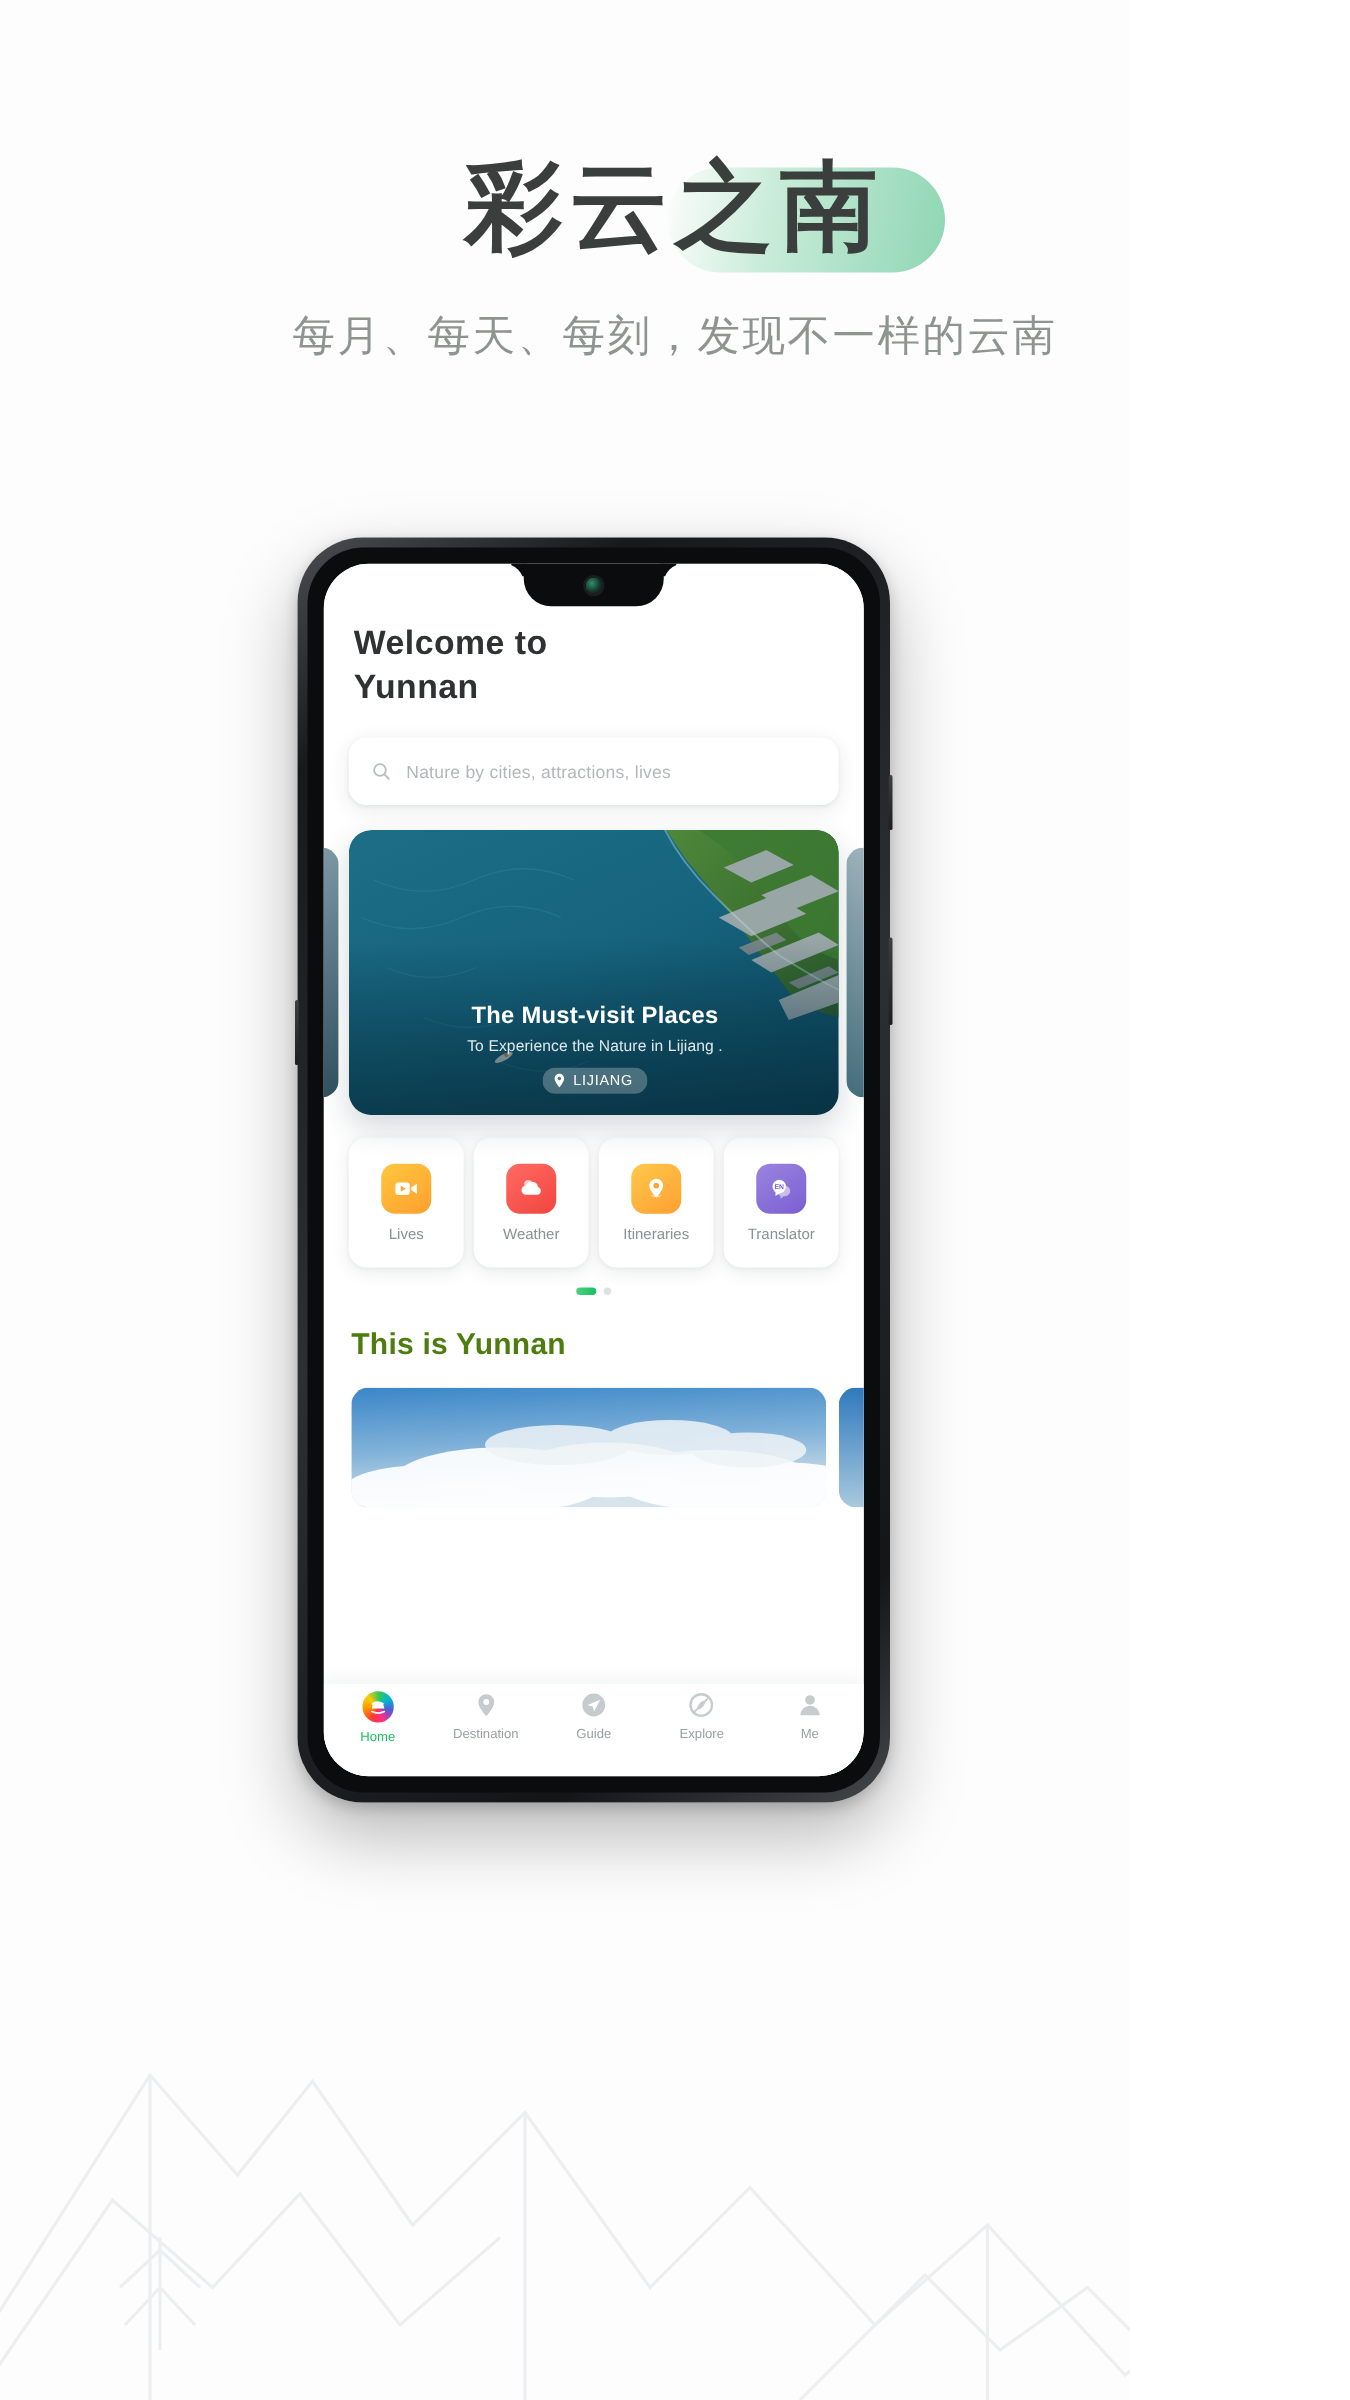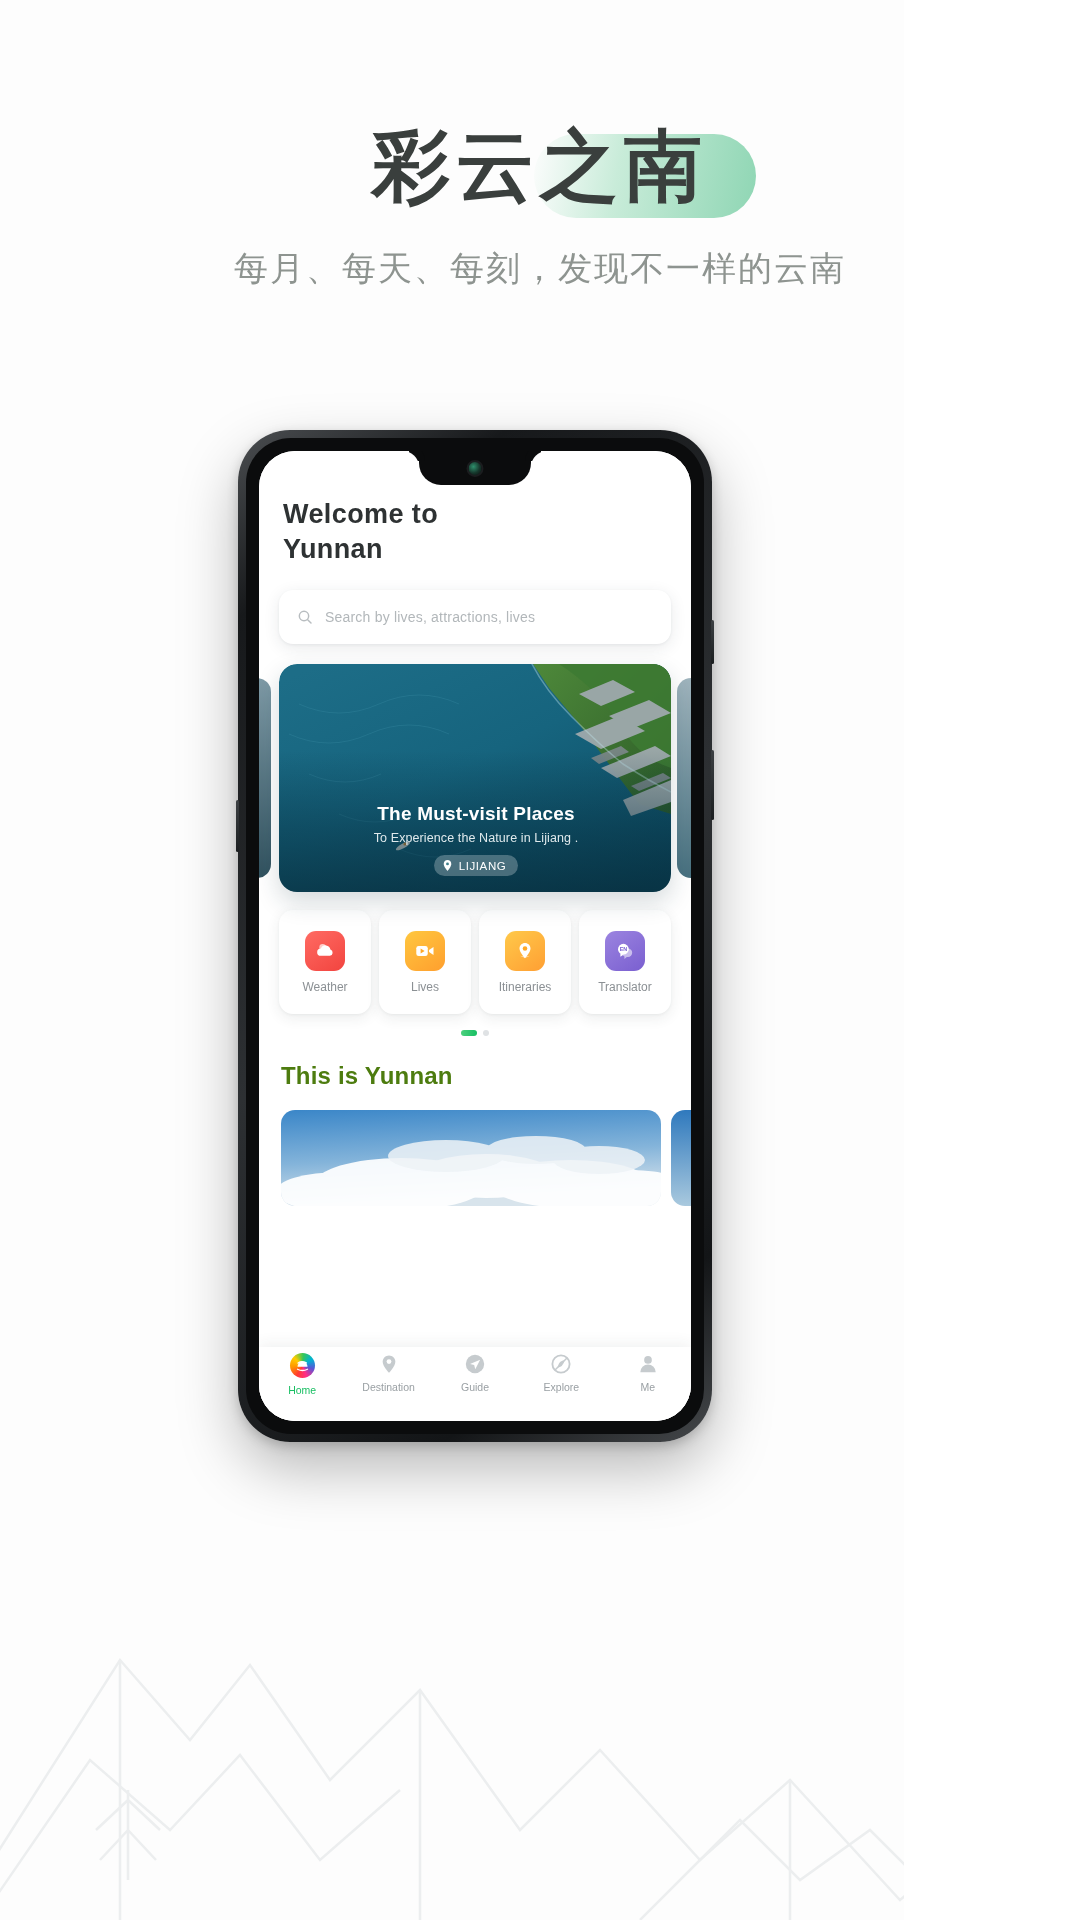--- a/index.html
+++ b/index.html
@@ -224,21 +224,21 @@
           <div class="app-head">
             <div class="welcome">Welcome  to
 Yunnan</div>
           </div>
 
           <div class="search">
             <svg width="16" height="16" viewBox="0 0 24 24" fill="none" stroke="#b8bdc0" stroke-width="2.2">
               <circle cx="10.5" cy="10.5" r="7"></circle>
                 <path d="M16 16 L21 21" stroke-linecap="round"></path>
             </svg>
-            <span class="search-ph">Search by lives, attractions, lives</span>
+            <span class="search-ph">Nature by cities, attractions, lives</span>
           </div>
 
           <div class="carousel">
 
             <div class="c-card c-left">
               <svg class="lakeimg" viewBox="0 0 42 200" preserveAspectRatio="none">
                 <defs>
                     <linearGradient id="gl" x1="0" y1="0" x2="0" y2="1">
                   <stop offset="0" stop-color="#7e9aa6"></stop>
                       <stop offset="1" stop-color="#31525f"></stop>
@@ -323,38 +323,38 @@
                   </svg>
                   <span>LIJIANG</span>
                 </div>
               </div>
             </div>
           </div>
 
           <div class="quick">
 
             <div class="q-tile">
-              <div class="q-ic q-weather">
-                <svg width="23" height="23" viewBox="0 0 24 24">
-                  <circle cx="9" cy="8.6" r="3.4" fill="#ffd3cf" opacity="0.95"></circle>
-                  <path d="M7.2 17.6 a3.9 3.9 0 0 1 0-7.8 a5.2 5.2 0 0 1 9.9 1.2 a3.4 3.4 0 0 1 -0.6 6.6 Z" fill="#ffffff"></path>
-                </svg>
-              </div>
-              <div class="q-label">Weather</div>
-            </div>
-
-            <div class="q-tile">
               <div class="q-ic q-lives">
                 <svg width="22" height="22" viewBox="0 0 24 24" fill="#ffffff">
                   <rect x="2.5" y="6.5" width="12.5" height="11" rx="2.6"></rect>
                   <path d="M16.4 11 L21.3 7.6 v8.8 L16.4 13 Z"></path>
                   <path d="M7.2 9.4 L11.6 12 L7.2 14.6 Z" fill="#ffa826"></path>
                 </svg>
               </div>
               <div class="q-label">Lives</div>
+            </div>
+
+            <div class="q-tile">
+              <div class="q-ic q-weather">
+                <svg width="23" height="23" viewBox="0 0 24 24">
+                  <circle cx="9" cy="8.6" r="3.4" fill="#ffd3cf" opacity="0.95"></circle>
+                  <path d="M7.2 17.6 a3.9 3.9 0 0 1 0-7.8 a5.2 5.2 0 0 1 9.9 1.2 a3.4 3.4 0 0 1 -0.6 6.6 Z" fill="#ffffff"></path>
+                </svg>
+              </div>
+              <div class="q-label">Weather</div>
             </div>
 
             <div class="q-tile">
               <div class="q-ic q-itin">
                 <svg width="22" height="22" viewBox="0 0 24 24">
                   <path d="M12 3.2c-3.3 0-6 2.7-6 6 0 4.4 6 10.6 6 10.6s6-6.2 6-10.6c0-3.3-2.7-6-6-6z" fill="#ffffff"></path>
                   <circle cx="12" cy="9.2" r="2.5" fill="#ffa826"></circle>
                   <path d="M6.6 17.2 q5.4 4 10.8 0 q-5.4 2.2 -10.8 0z" fill="#ffffff" opacity="0.92"></path>
                 </svg>
               </div>

